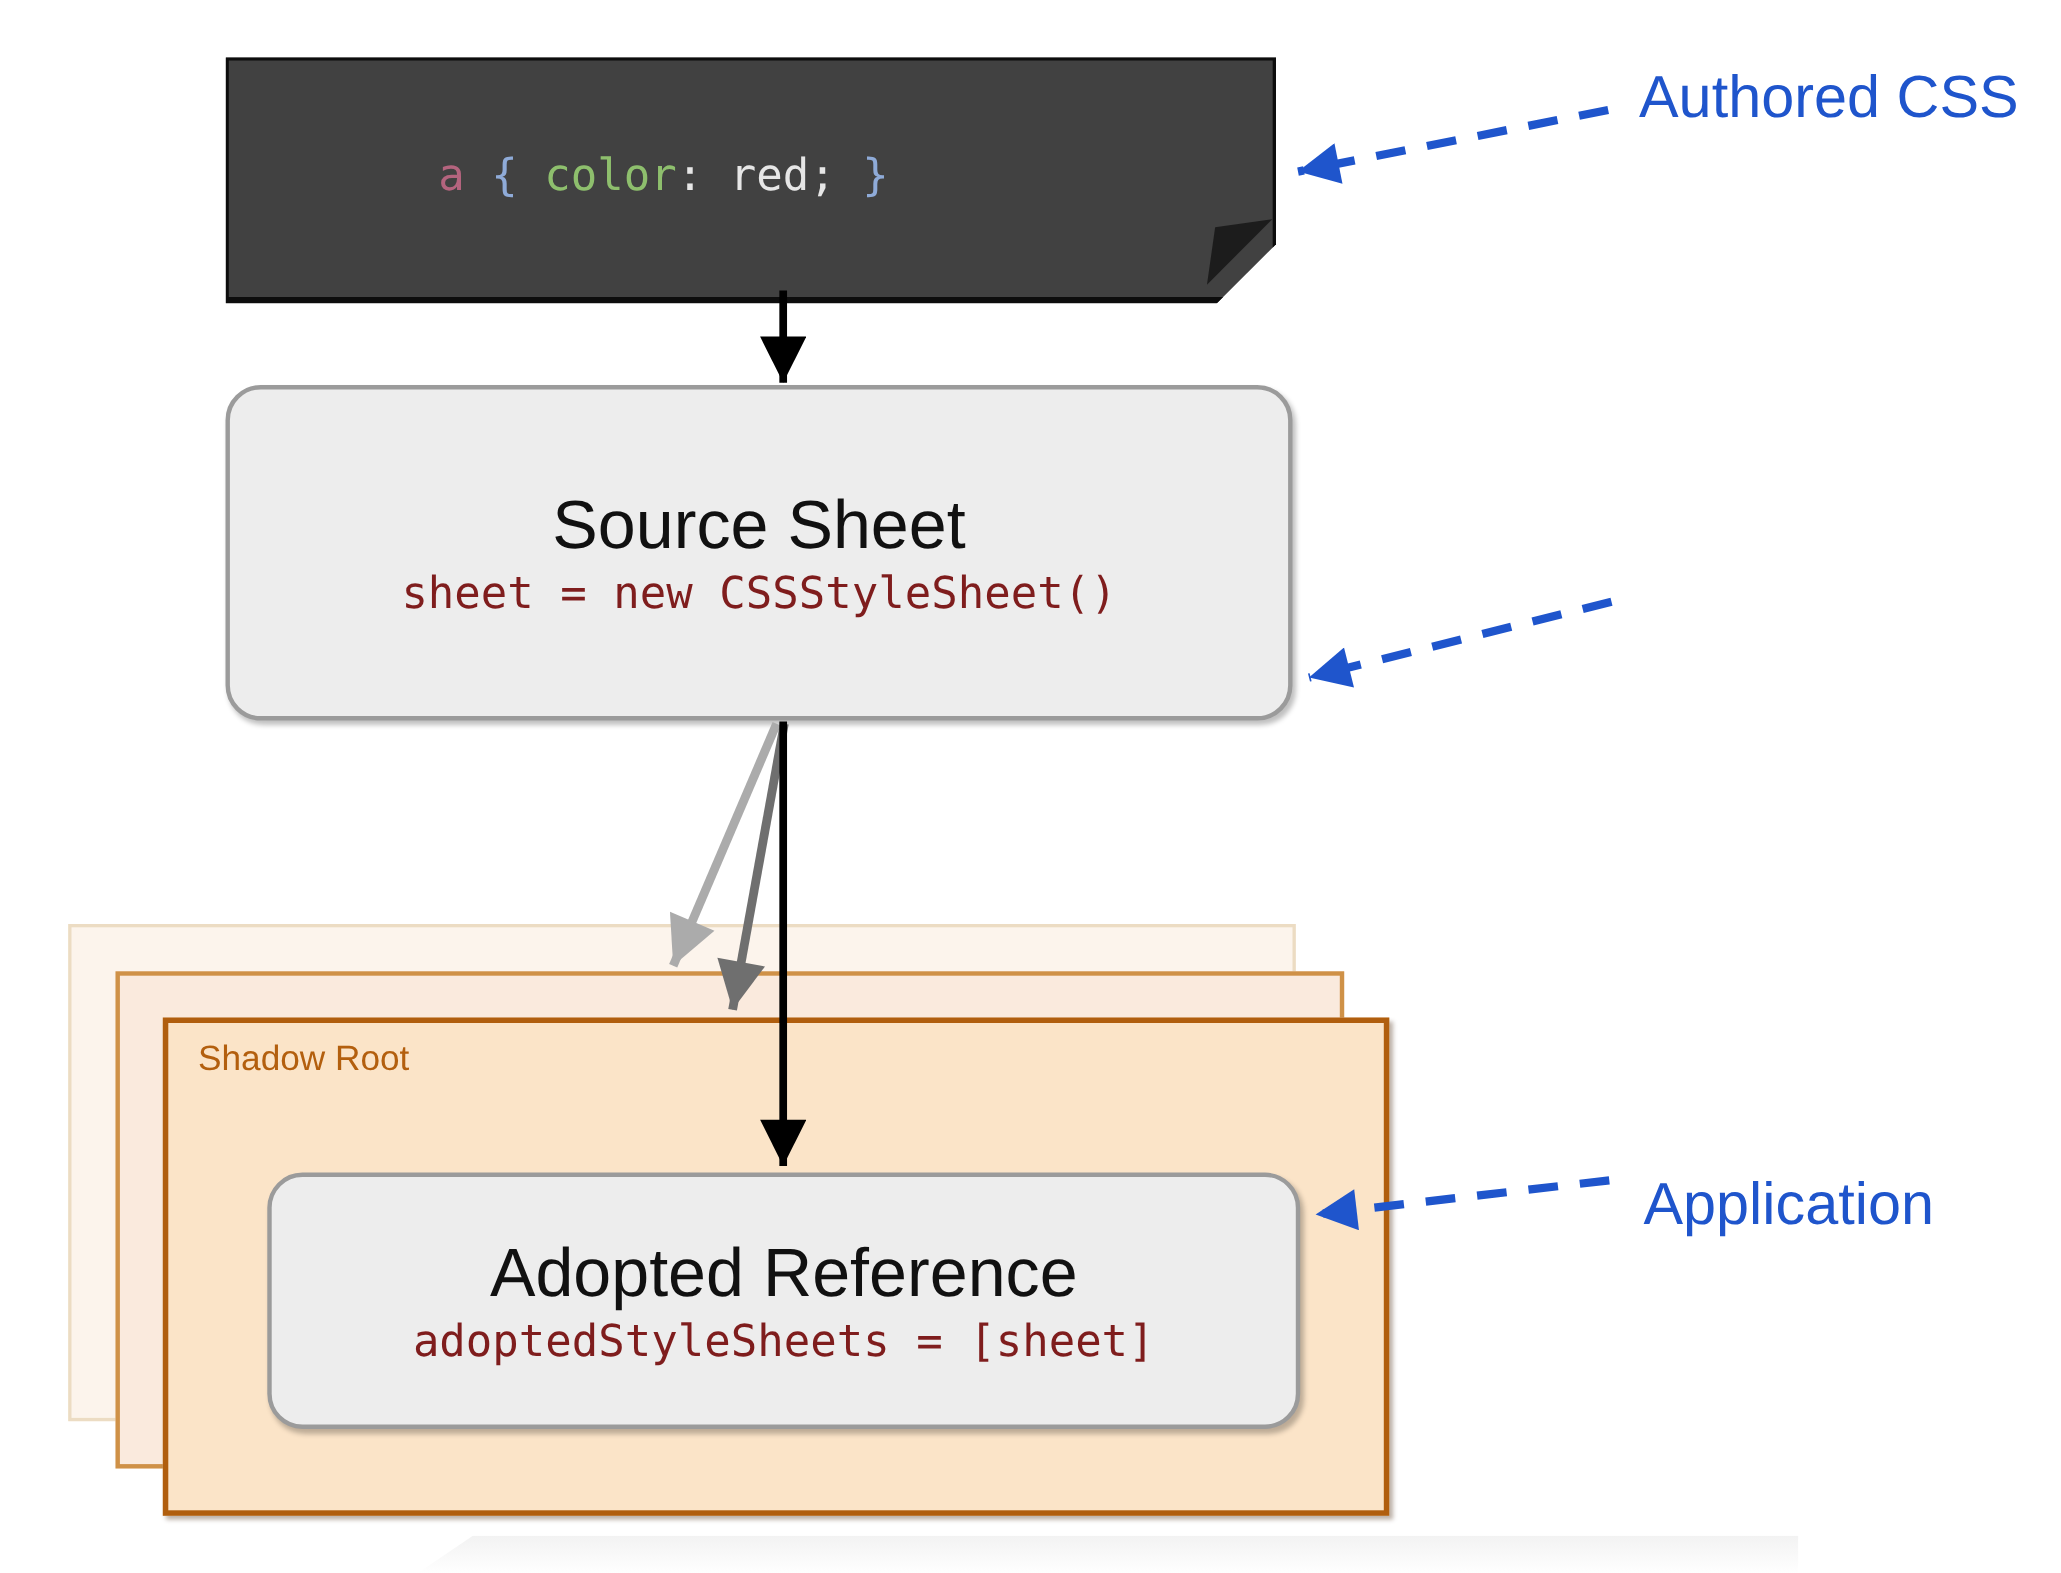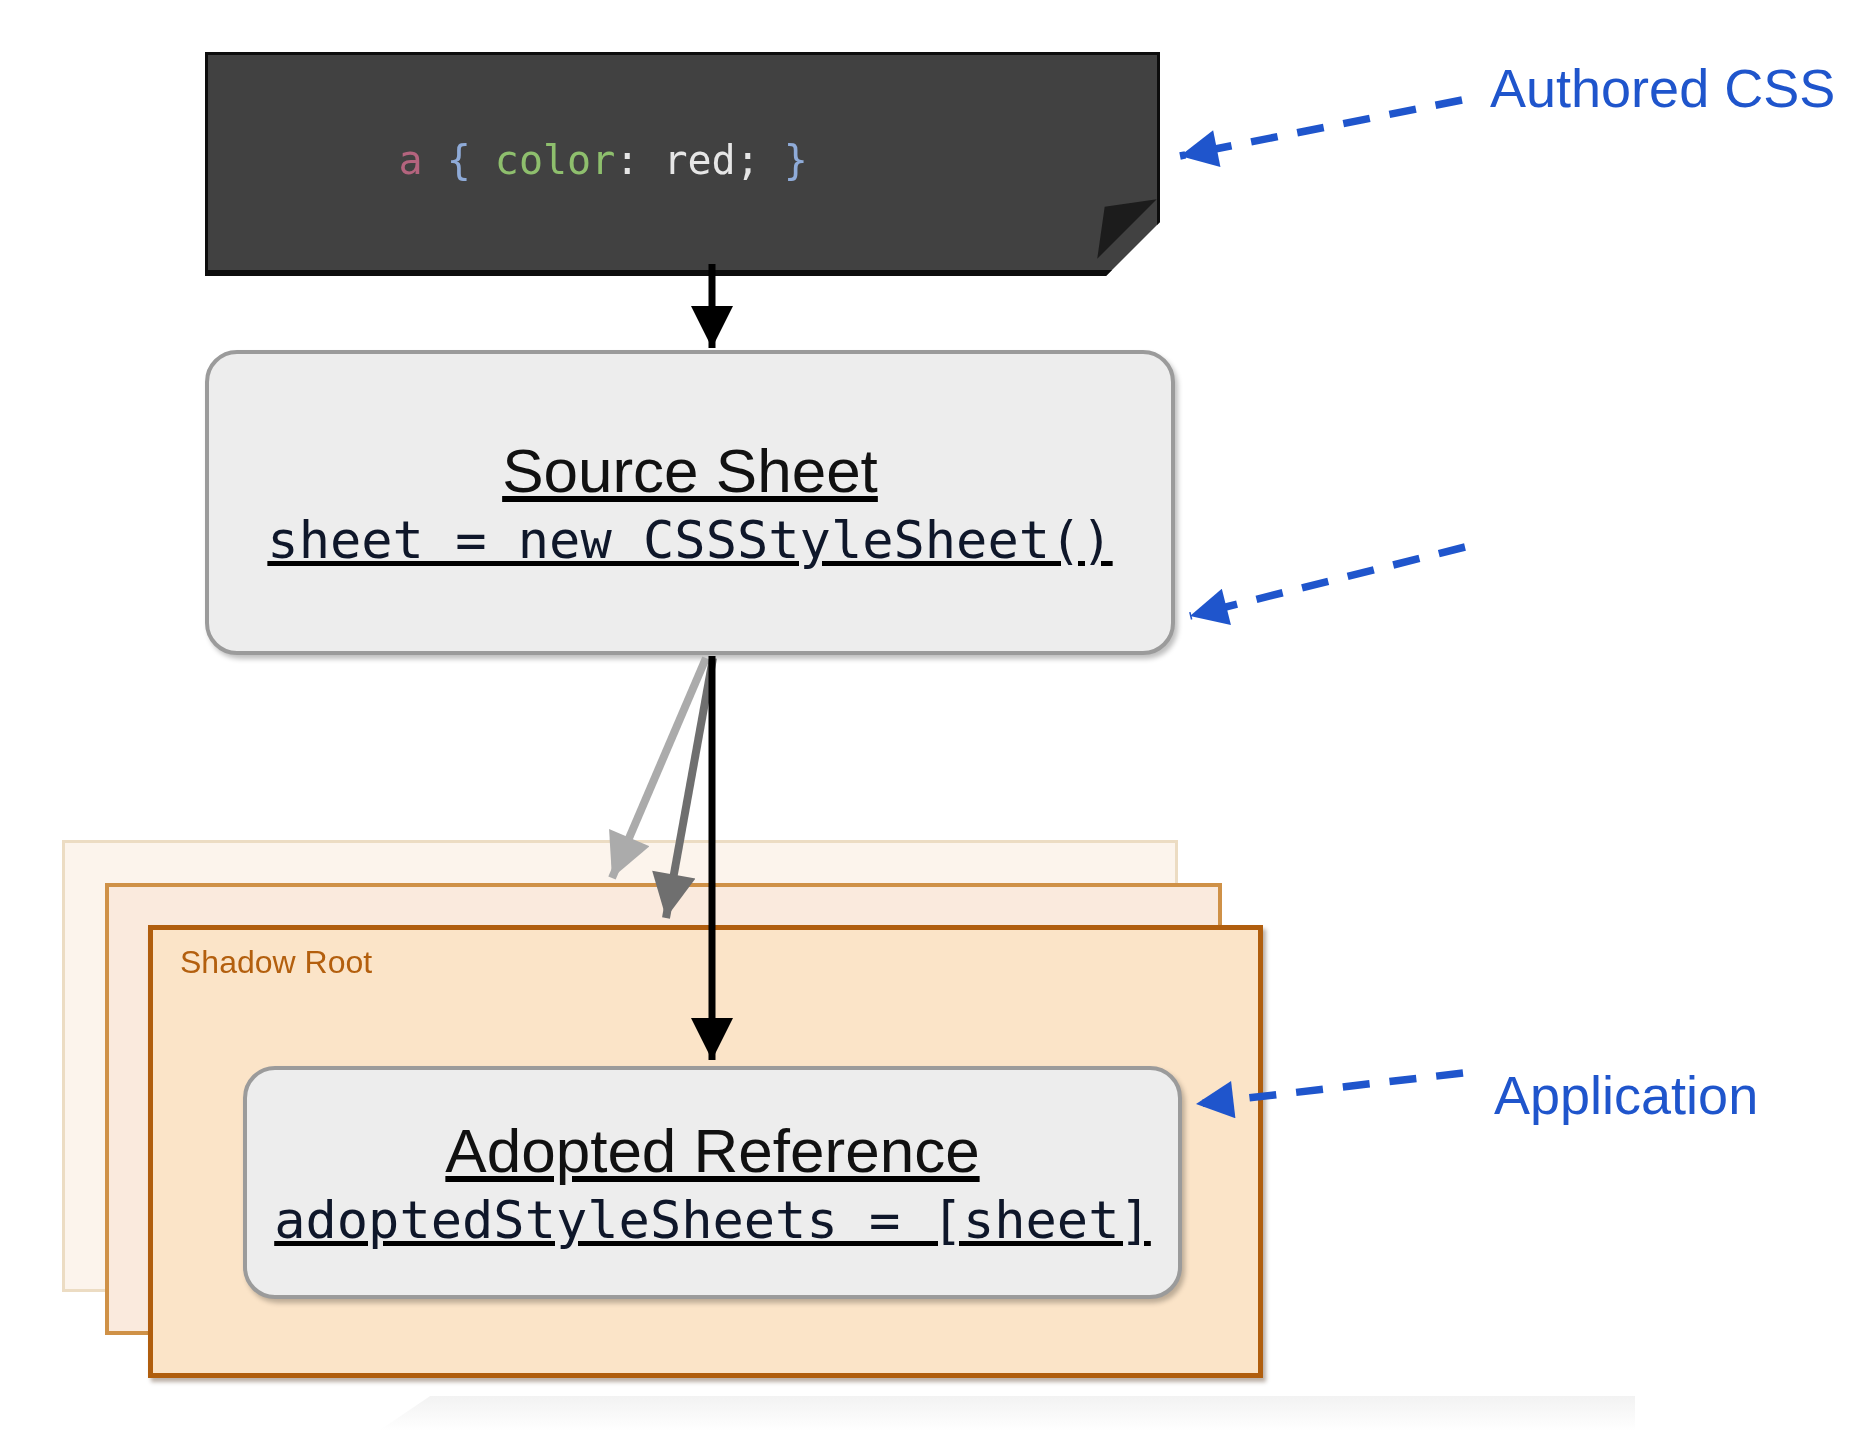--- a/index.html
+++ b/index.html
@@ -29,26 +29,25 @@
   .tk-prop { color:#8ebf6d; }
   .tk-val  { color:#e6e6e6; }
 
   
   .node-box {
     position:absolute; box-sizing:border-box; background:#ededed;
     border:4px solid #9b9b9b; border-radius:32px;
     box-shadow:3px 4px 5px rgba(0,0,0,0.25);
     display:flex; flex-direction:column; align-items:center; justify-content:center;
     text-align:center;
-    text-decoration:underline;
   }
   .node-title { font-size:62px; color:#111111; letter-spacing:0px; }
   .node-code  {
     font-family:"DejaVu Sans Mono","Liberation Mono",monospace;
-    font-size:52px; color:#0f172a; margin-top:4px; white-space:pre;
+    font-size:40px; color:#7f1d1d; margin-top:4px; white-space:pre;
   }
   .source-box  { left:205px; top:350px;  width:970px; height:305px; }
   .adopted-box { left:243px; top:1066px; width:939px; height:233px; z-index:6; }
 
   
   .box-back {
     position:absolute; left:62px; top:840px; width:1116px; height:452px;
     box-sizing:border-box; background:#fcf4ec; border:3px solid #ecdcc3; z-index:1;
   }
   .box-mid {

